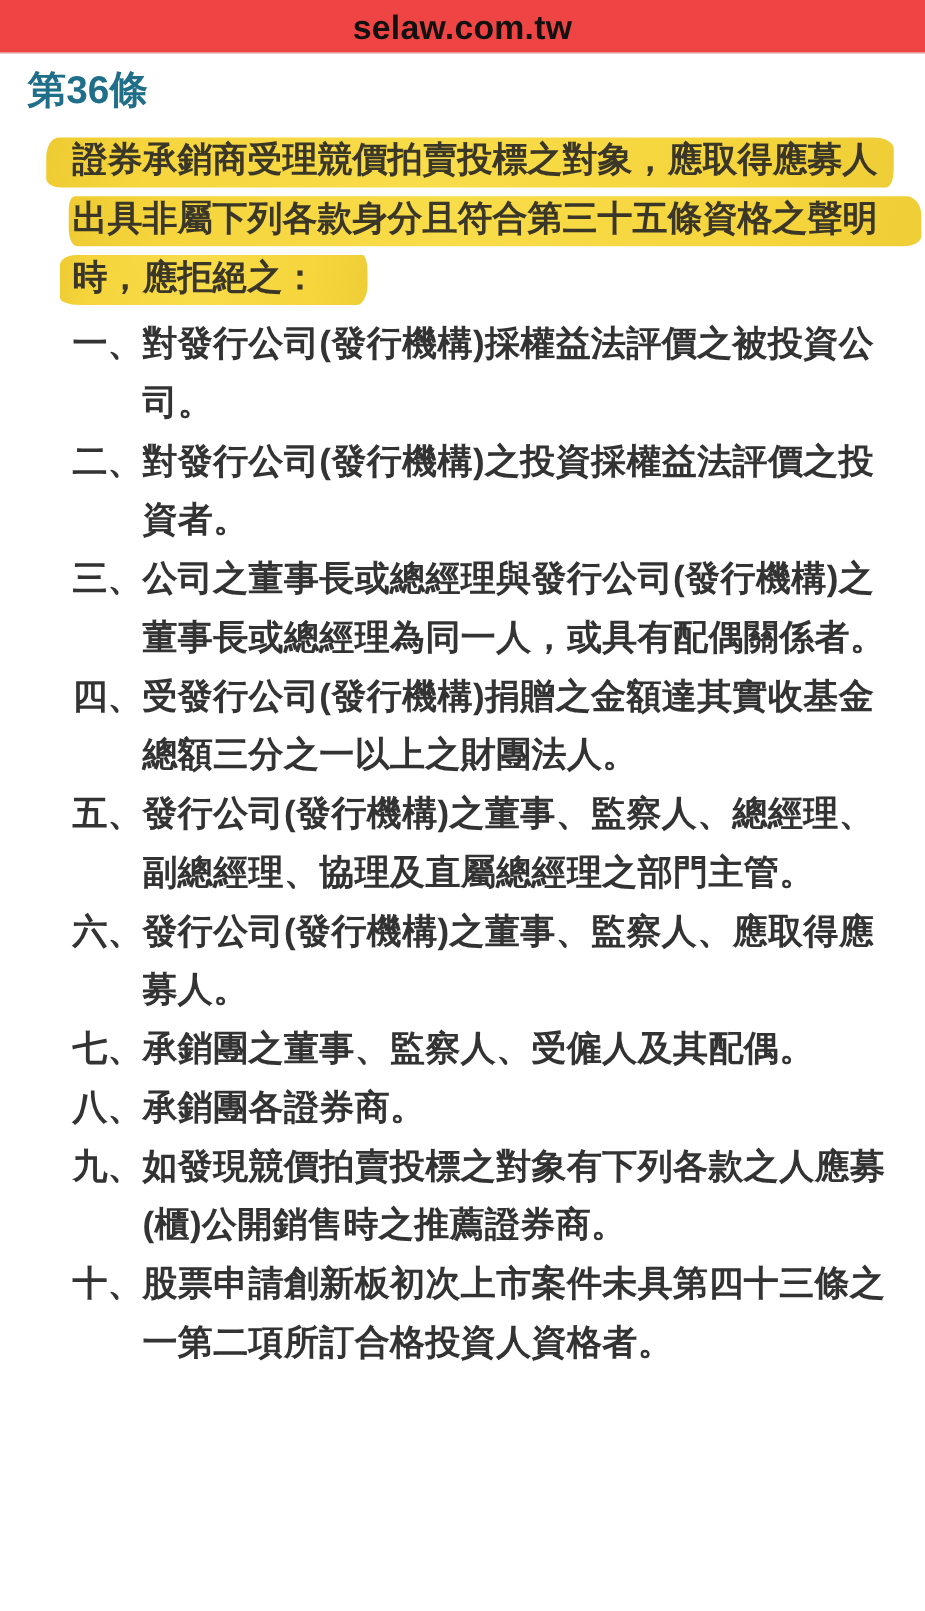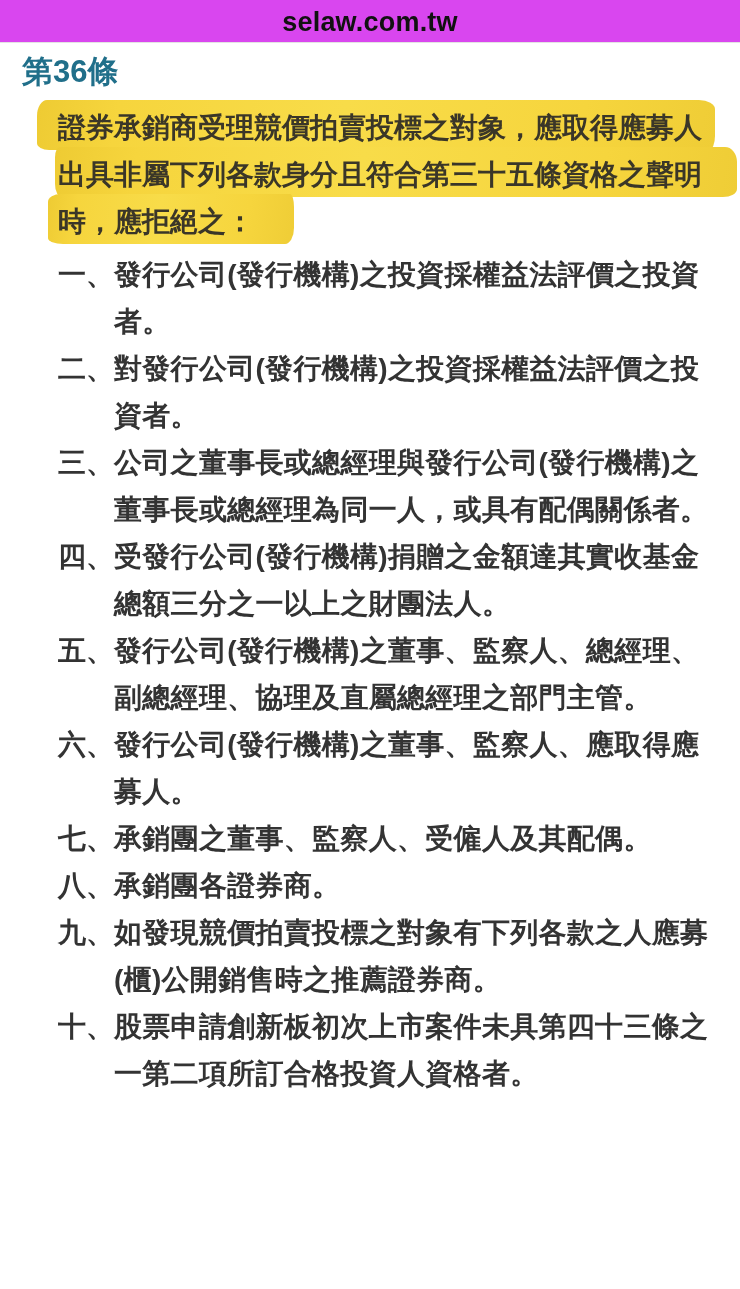--- a/index.html
+++ b/index.html
@@ -16,21 +16,21 @@
     overflow:hidden;
     font-family:"Liberation Sans", sans-serif;
     color:var(--text-color);
   }
   
   .site-header{
     width:740px;height:43px;
     padding-top:5px;
     text-align:center;
     border-bottom:1px solid var(--divider-color);
-    background:#d946ef;
+    background:#ef4444;
   }
   .site-title{
     display:inline-block;
     font-size:27px;
     font-weight:700;
     letter-spacing:0.2px;
     color:var(--header-text-color);
     line-height:34px;
   }
   
@@ -50,21 +50,21 @@
     font-size:28px;
     font-weight:600;
   }
   .intro-line{
     line-height:47px;
     white-space:nowrap;
     color:#3a3628;
   }
   .mark{
     background:linear-gradient(100deg,#eecb33 0%,var(--highlight-color) 12%,#f8dc49 45%,var(--highlight-color) 80%,#efcd36 100%);
-    padding-top:12px;padding-bottom:7px;
+    padding-top:2px;padding-bottom:7px;
   }
   .intro-line:nth-child(1) .mark{margin-left:-21px;padding-left:21px;padding-right:13px;border-radius:10px 16px 6px 12px / 16px 9px 14px 7px;}
   .intro-line:nth-child(2) .mark{margin-left:-3px;padding-left:3px;padding-right:35px;border-radius:5px 12px 14px 7px / 10px 15px 8px 13px;}
   .intro-line:nth-child(3) .mark{margin-left:-10px;padding-left:10px;padding-right:40px;border-radius:13px 4px 9px 15px / 8px 13px 16px 6px;}
   .intro-line:nth-child(4) .mark{margin-left:-13px;padding-left:13px;padding-right:49px;border-radius:9px 15px 12px 5px / 14px 7px 10px 16px;}
   
   .provisions{
     margin-top:6px;
     padding-left:58px;
     padding-right:14px;
@@ -96,21 +96,21 @@
 
   <section class="intro">
     <div class="intro-line"><span class="mark">證券承銷商受理競價拍賣投標之對象，應取得應募人</span></div>
     <div class="intro-line"><span class="mark">出具非屬下列各款身分且符合第三十五條資格之聲明</span></div>
     <div class="intro-line"><span class="mark">時，應拒絕之：</span></div>
   </section>
 
   <section class="provisions">
     <div class="item">
       <span class="item-num">一、</span>
-      <span class="item-text">發行公司(發行機構)之投資採權益法評價之投資者。</span>
+      <span class="item-text">對發行公司(發行機構)採權益法評價之被投資公司。</span>
     </div>
     <div class="item">
       <span class="item-num">二、</span>
       <span class="item-text">對發行公司(發行機構)之投資採權益法評價之投資者。</span>
     </div>
     <div class="item">
       <span class="item-num">三、</span>
       <span class="item-text">公司之董事長或總經理與發行公司(發行機構)之董事長或總經理為同一人，或具有配偶關係者。</span>
     </div>
     <div class="item">

